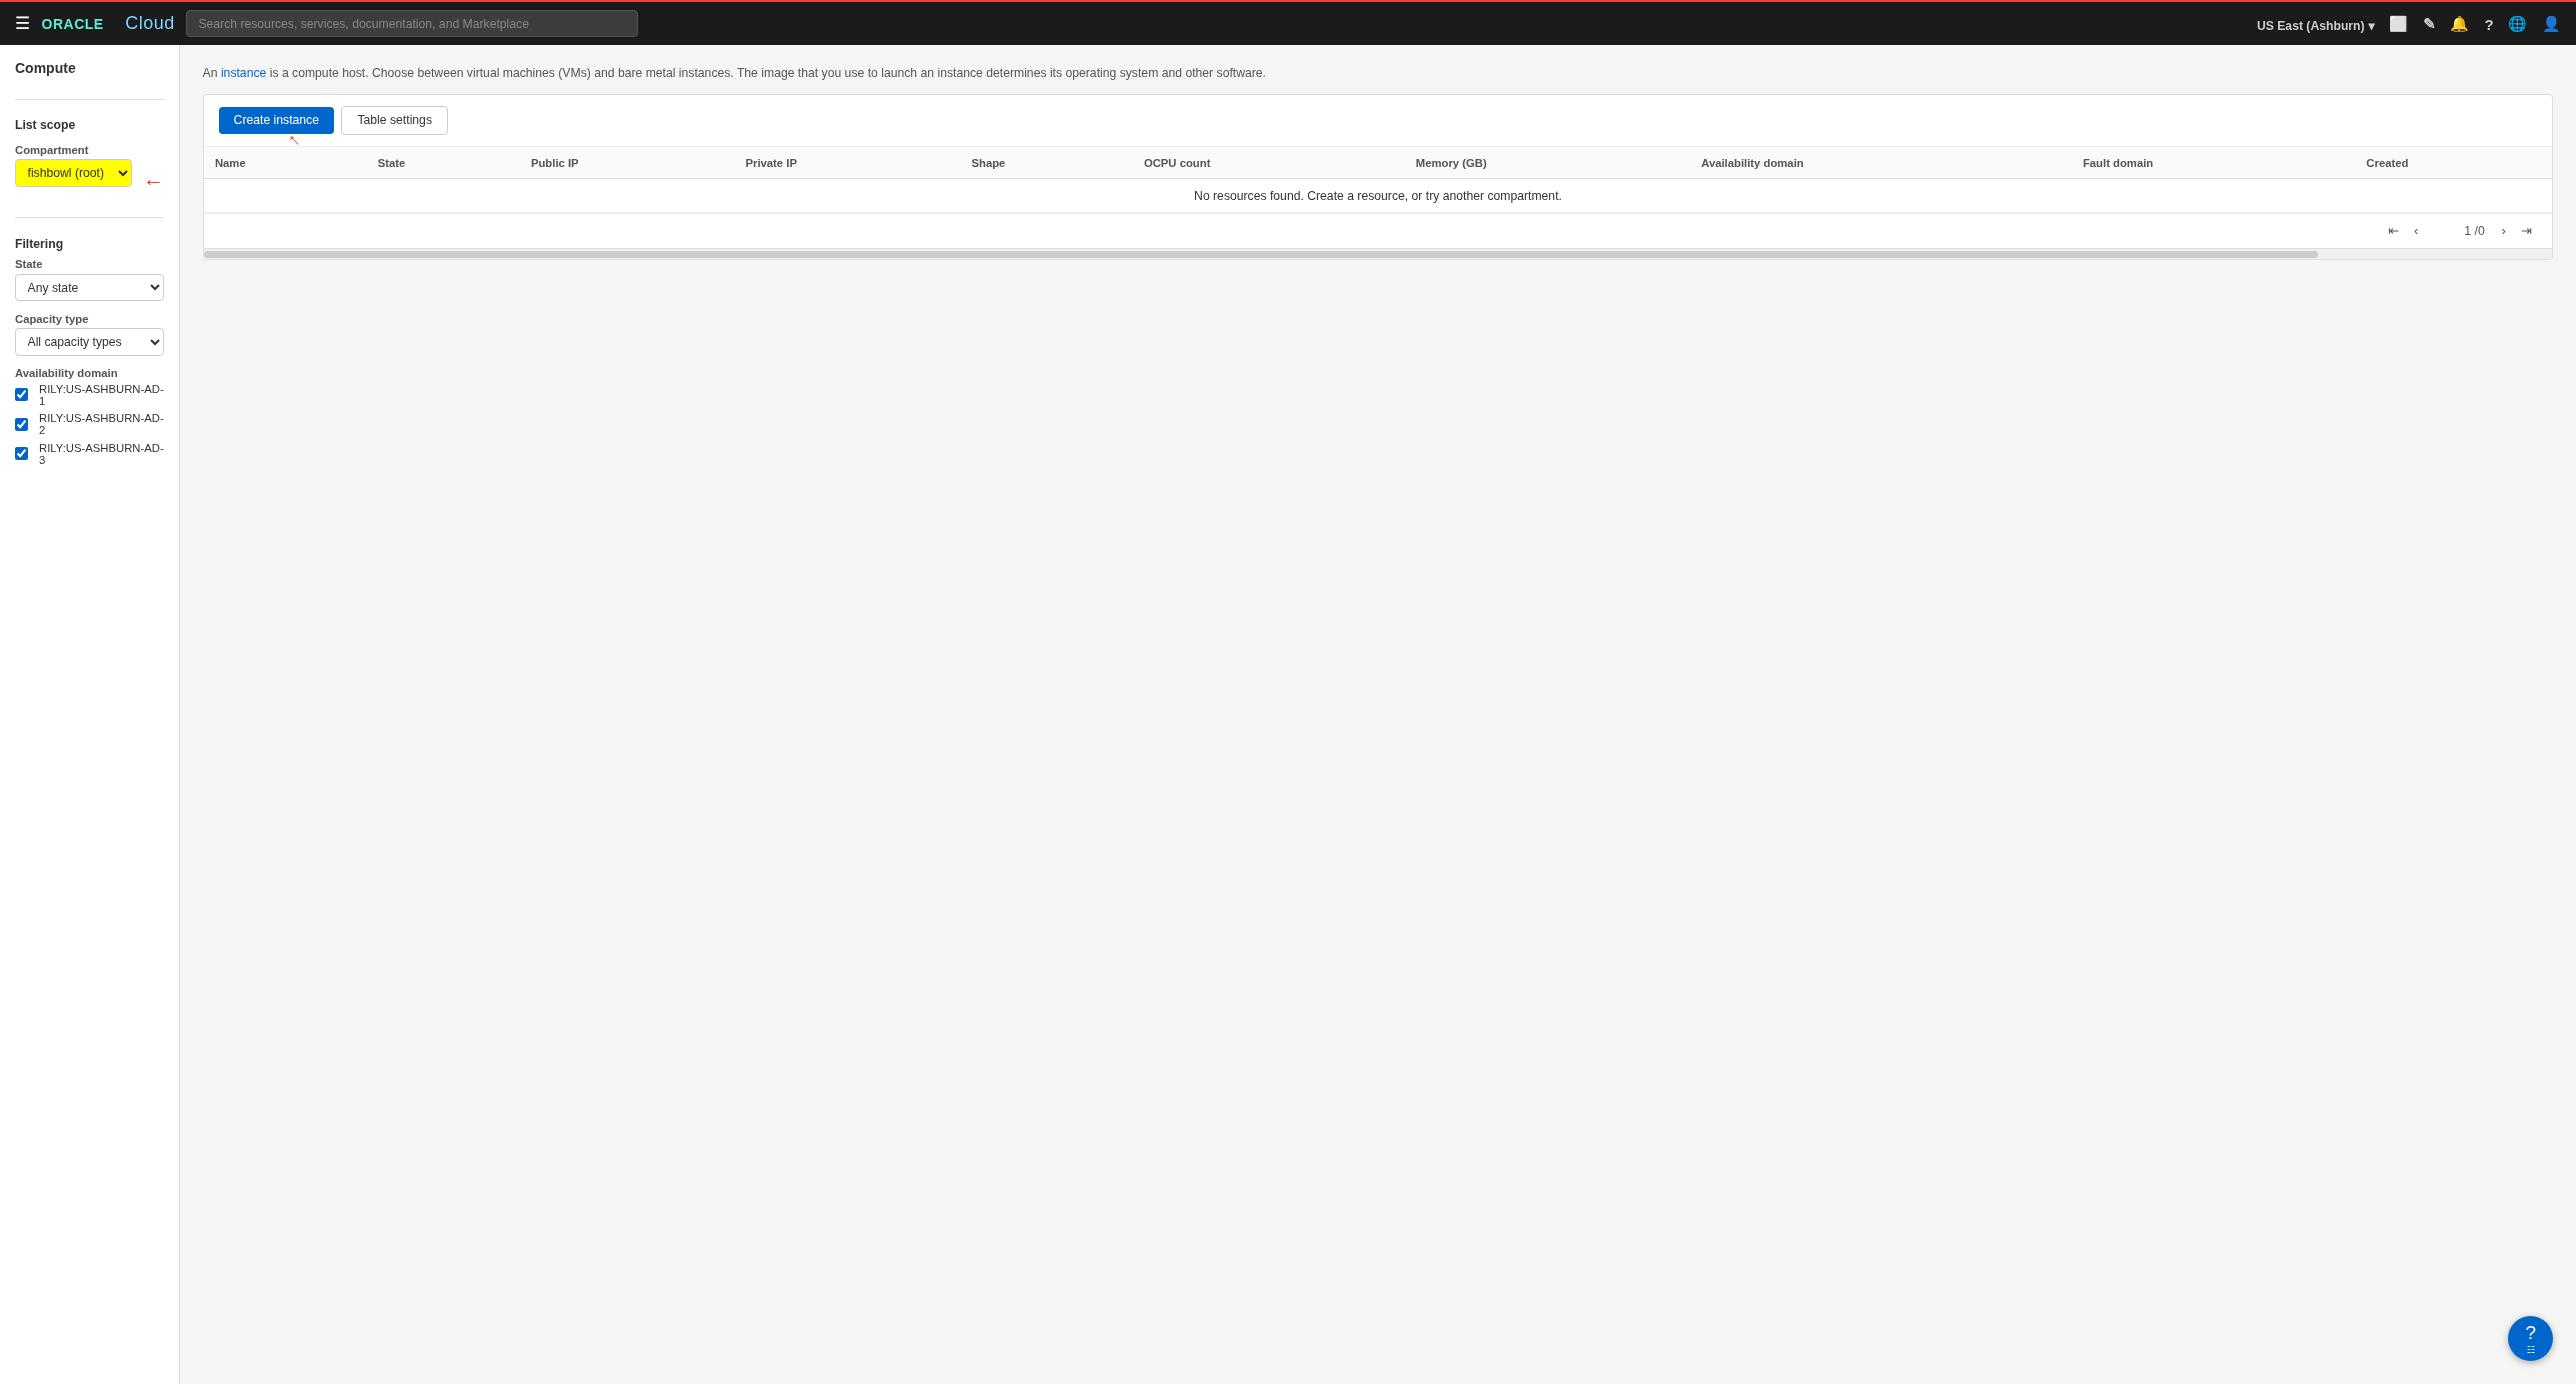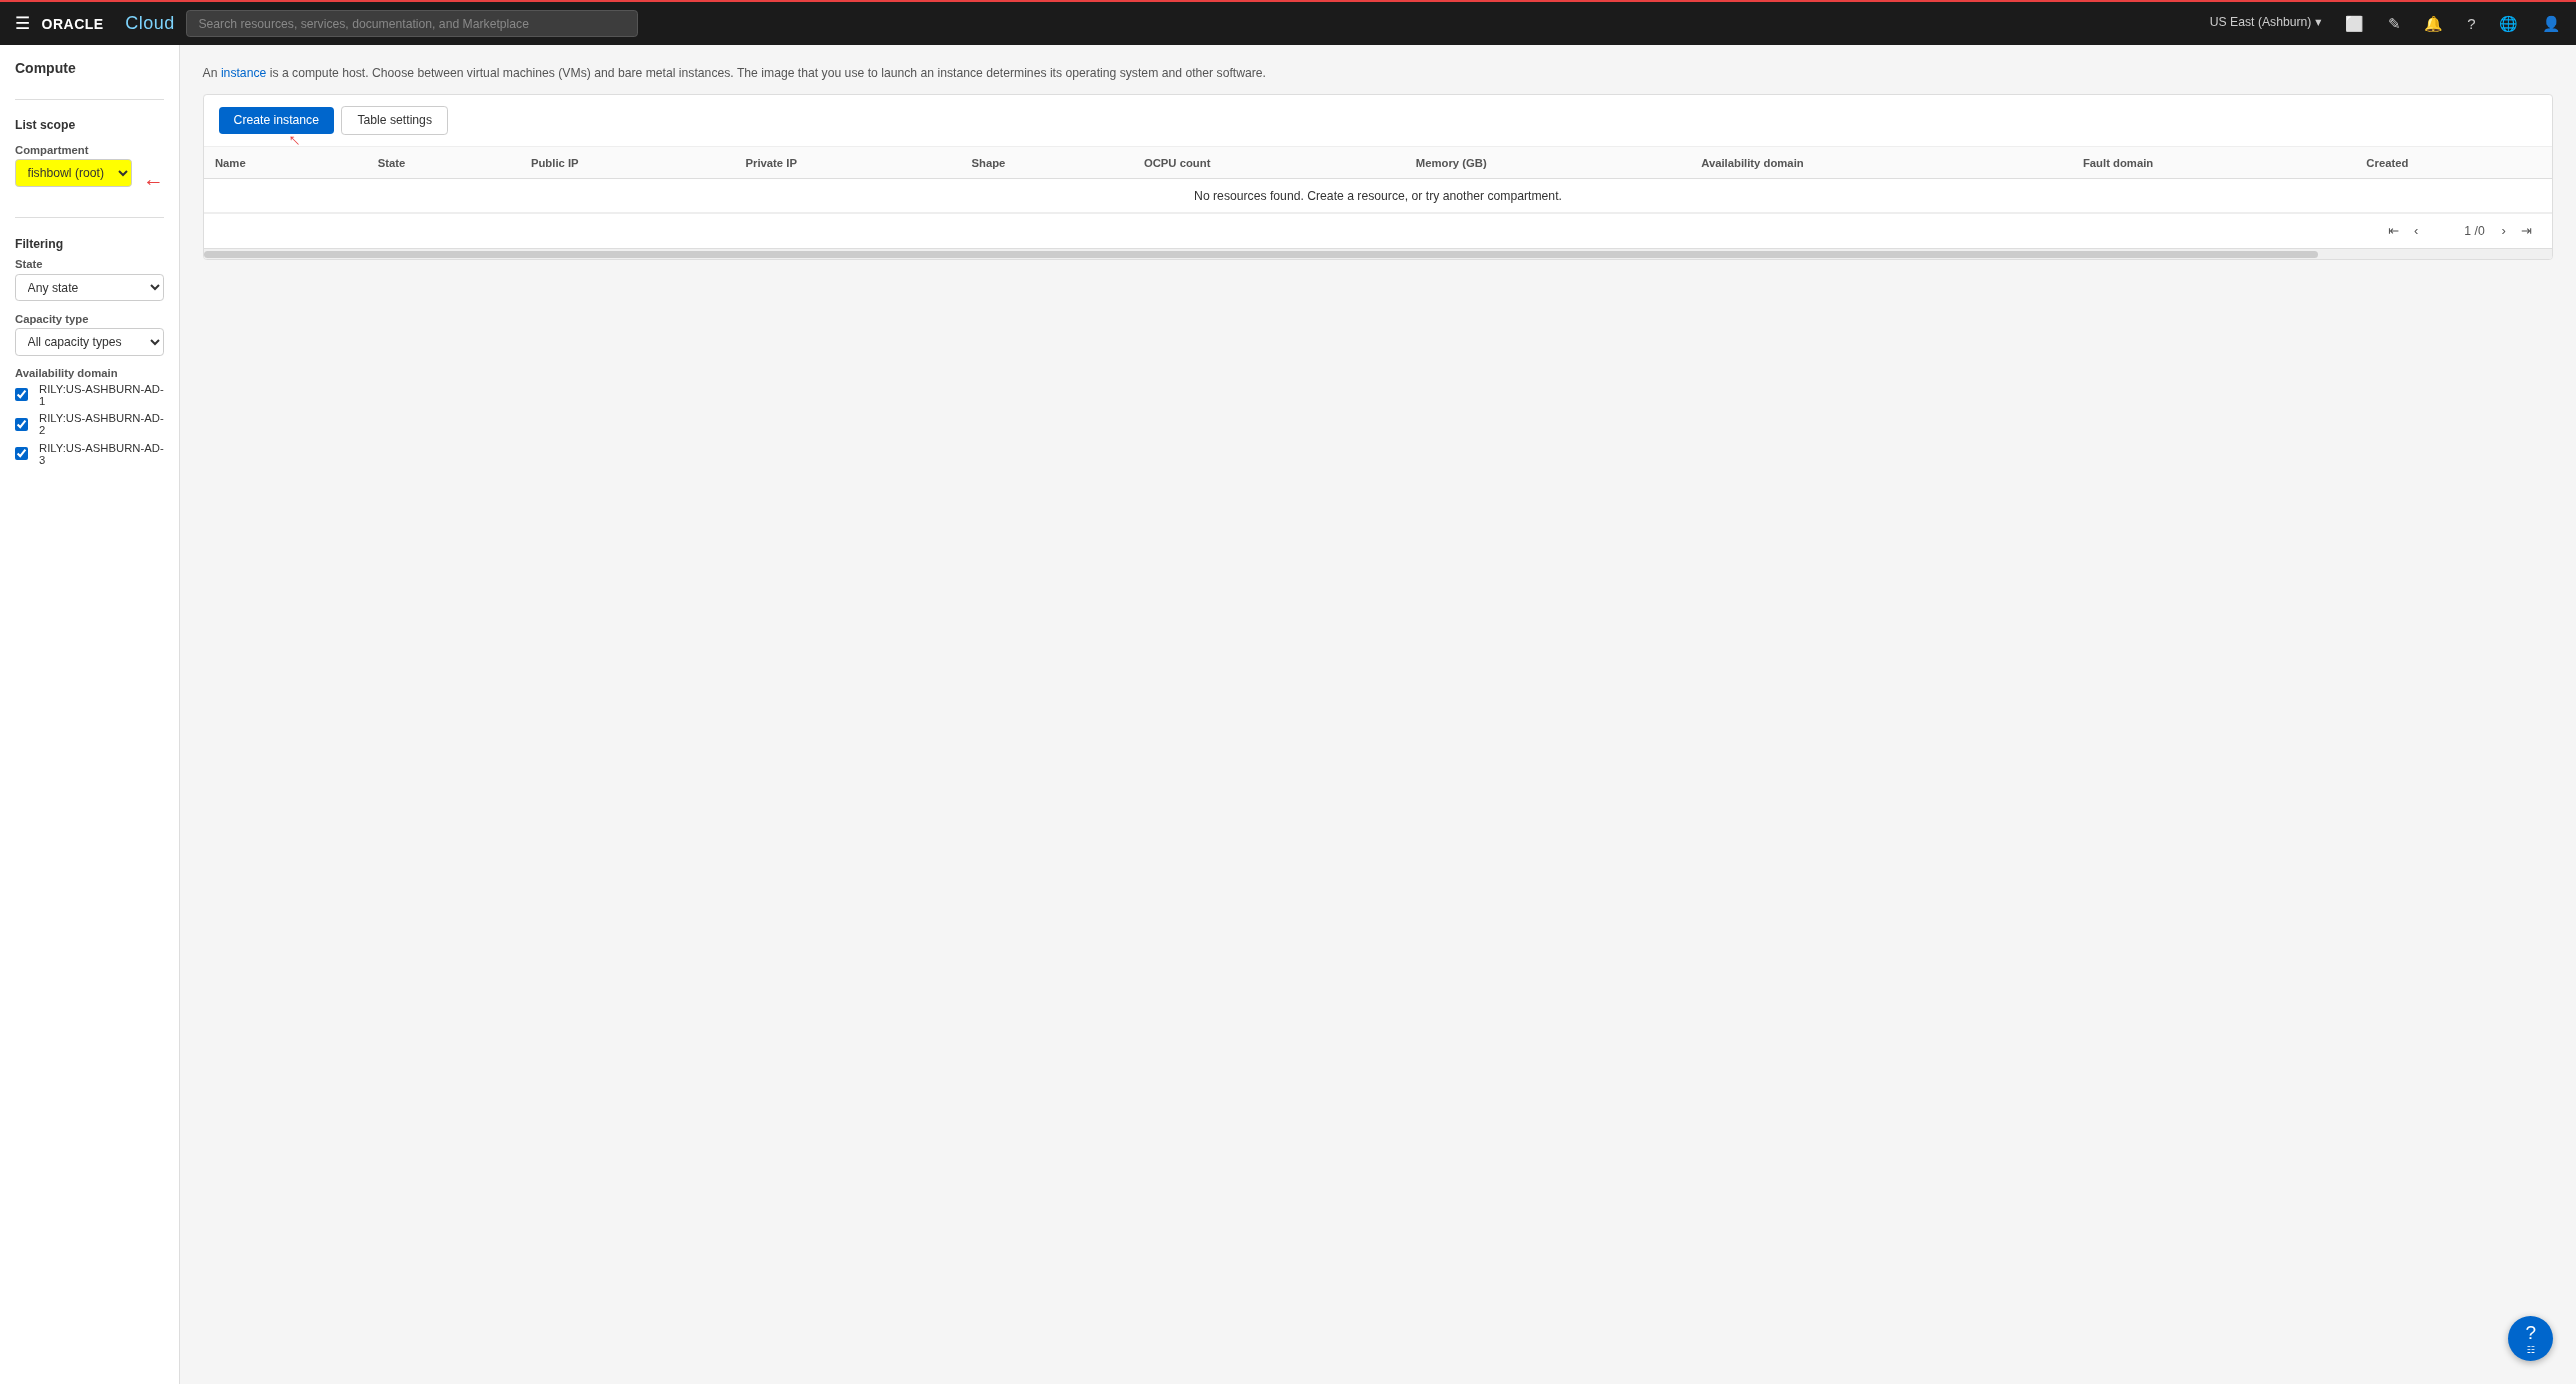--- a/index.html
+++ b/index.html
@@ -11,35 +11,35 @@
       display: flex;
       align-items: center;
       height: 45px;
       padding: 0 15px;
       gap: 11.3px;
       flex-shrink: 0;
       border-top: 2.8px solid #e84141;
     }
     .nav-hamburger { color: #fff; font-size: 17px; cursor: pointer; }
     .nav-logo { display: flex; align-items: center; gap: 5.6px; color: #fff; font-size: 13px; font-weight: 600; letter-spacing: 0.5px; }
-    .nav-logo-oracle { color: #ffffff; font-weight: 700; font-size: 14px; }
+    .nav-logo-oracle { color: #5eead4; font-weight: 700; font-size: 14px; }
     .nav-logo-cloud { color: #7dd3fc; font-weight: 300; font-size: 18px; margin-left: 16px; }
     .nav-search {
       flex: 1;
       max-width: 452px;
       background: #3d3d3d;
       border: 0.9px solid #555;
       border-radius: 3.8px;
       padding: 5.6px 11.3px;
       color: #ccc;
       font-size: 12.2px;
       outline: none;
     }
     .nav-search::placeholder { color: #888; }
-    .nav-right { margin-left: auto; display: flex; align-items: flex-start; gap: 24px; color: #ccc; font-size: 12.2px; }
+    .nav-right { margin-left: auto; display: flex; align-items: flex-end; gap: 15px; color: #ccc; font-size: 12.2px; font-weight: bold; }
     .nav-region { display: flex; align-items: center; gap: 3.8px; cursor: pointer; color: #ccc; }
     .nav-icon { font-size: 15px; cursor: pointer; color: #ccc; }
 
     
     .main-layout { display: flex; flex: 1; overflow: hidden; }
 
     
     .sidebar {
       width: 180px;
       background: #fff;

